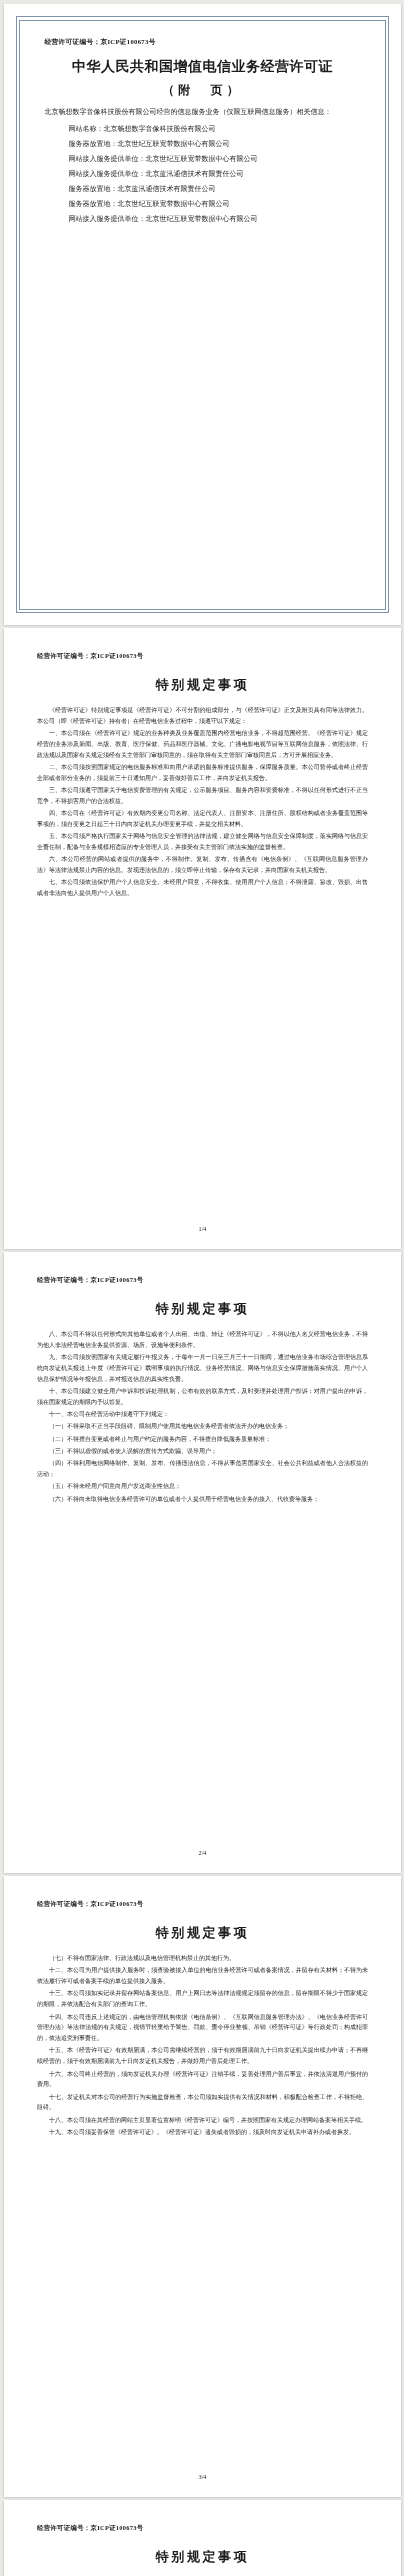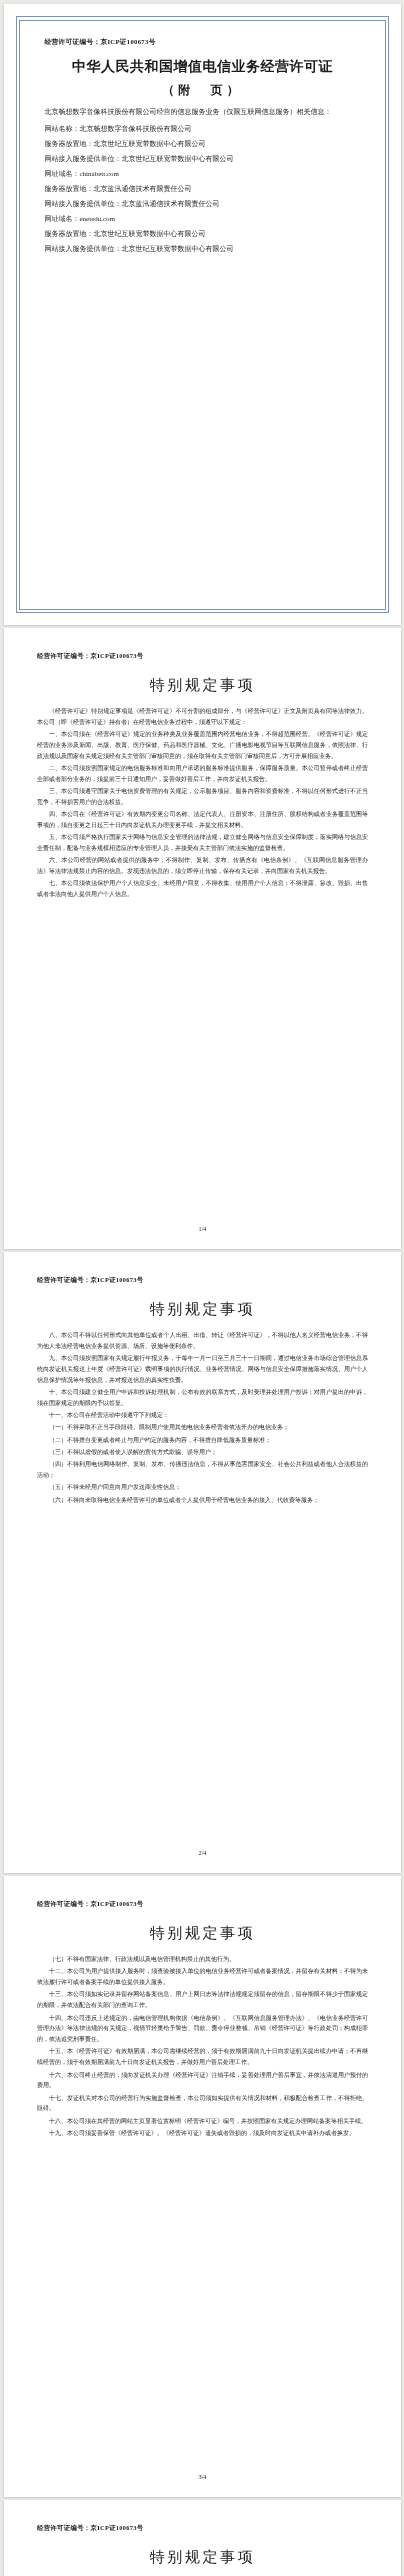--- a/index.html
+++ b/index.html
@@ -46,34 +46,34 @@
     font-weight: bold;
     letter-spacing: 4.1px;
     margin-top: 5.2px;
   }
   .cert-intro {
     font-size: 7px;
     line-height: 2;
     margin-top: 6px;
     text-align: justify;
   }
-  .cert-lines { margin-top: 2.1px; }
+  .cert-lines { margin-top: 2.1px; margin-left: 24px; }
   .cert-lines .cert-line {
     font-size: 7px;
     line-height: 2.15;
     text-align: justify;
     margin: 0;
   }
   
   .prov-pad { padding: 24px 33px 0; }
   .prov-header { font-size: 6.4px; font-weight: bold; letter-spacing: 0.3px; }
   .prov-title {
     text-align: center;
-    font-size: 15px;
-    font-weight: normal;
+    font-size: 13px;
+    font-weight: bold;
     letter-spacing: 2.6px;
     margin: 14.4px 0 11.3px;
   }
   .prov-body p {
     font-size: 6px;
     line-height: 1.8;
     text-align: justify;
     text-indent: 2em;
     margin: 0 0 1.5px;
   }
@@ -100,28 +100,26 @@
         <div class="cert-lines">
 
             <p class="cert-line">网站名称：北京畅想数字音像科技股份有限公司</p>
 
 
             <p class="cert-line">服务器放置地：北京世纪互联宽带数据中心有限公司</p>
 
             <p class="cert-line">网站接入服务提供单位：北京世纪互联宽带数据中心有限公司</p>
 
 
-            <p class="cert-line">网址域名：chinabett.com</p>
+
+            <p class="cert-line">网站接入服务提供单位：北京蓝汛通信技术有限责任公司</p>
 
             <p class="cert-line">服务器放置地：北京蓝汛通信技术有限责任公司</p>
 
-            <p class="cert-line">网站接入服务提供单位：北京蓝汛通信技术有限责任公司</p>
-
-
-            <p class="cert-line">网址域名：enetedu.com</p>
+
 
             <p class="cert-line">服务器放置地：北京世纪互联宽带数据中心有限公司</p>
 
             <p class="cert-line">网站接入服务提供单位：北京世纪互联宽带数据中心有限公司</p>
           </div>
       </div>
     </div>
   </div>
 
   <div class="page">

